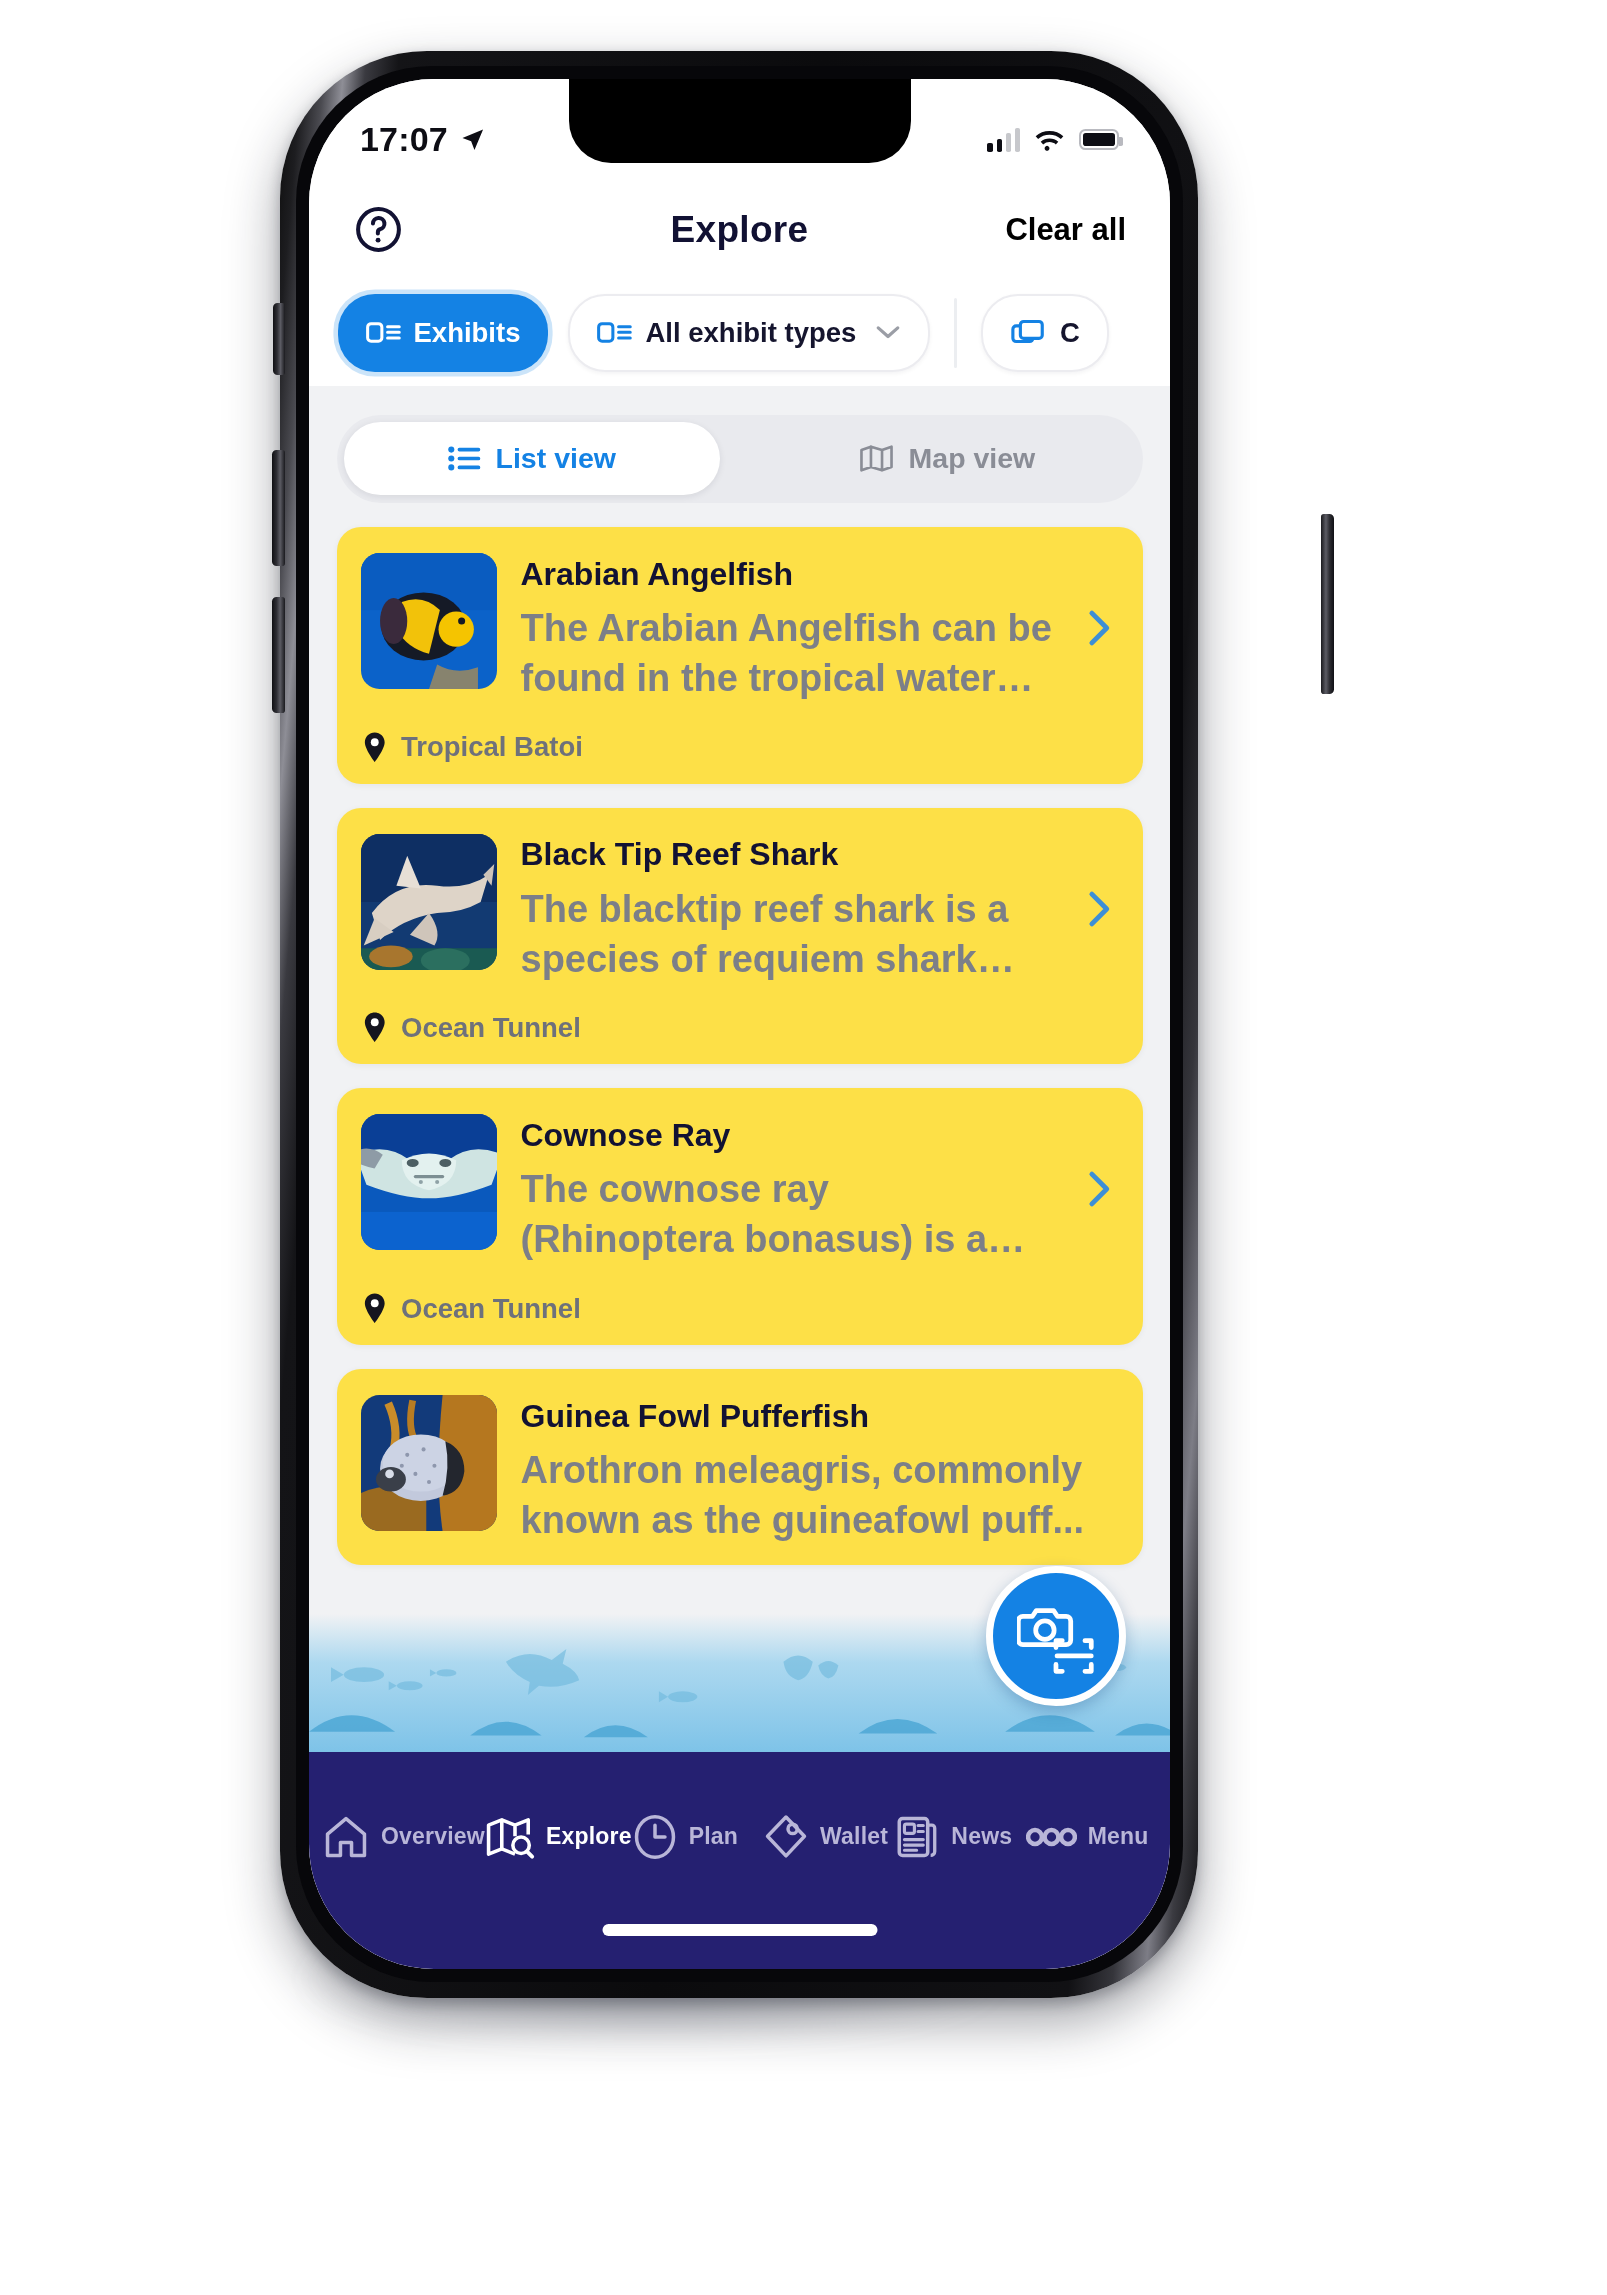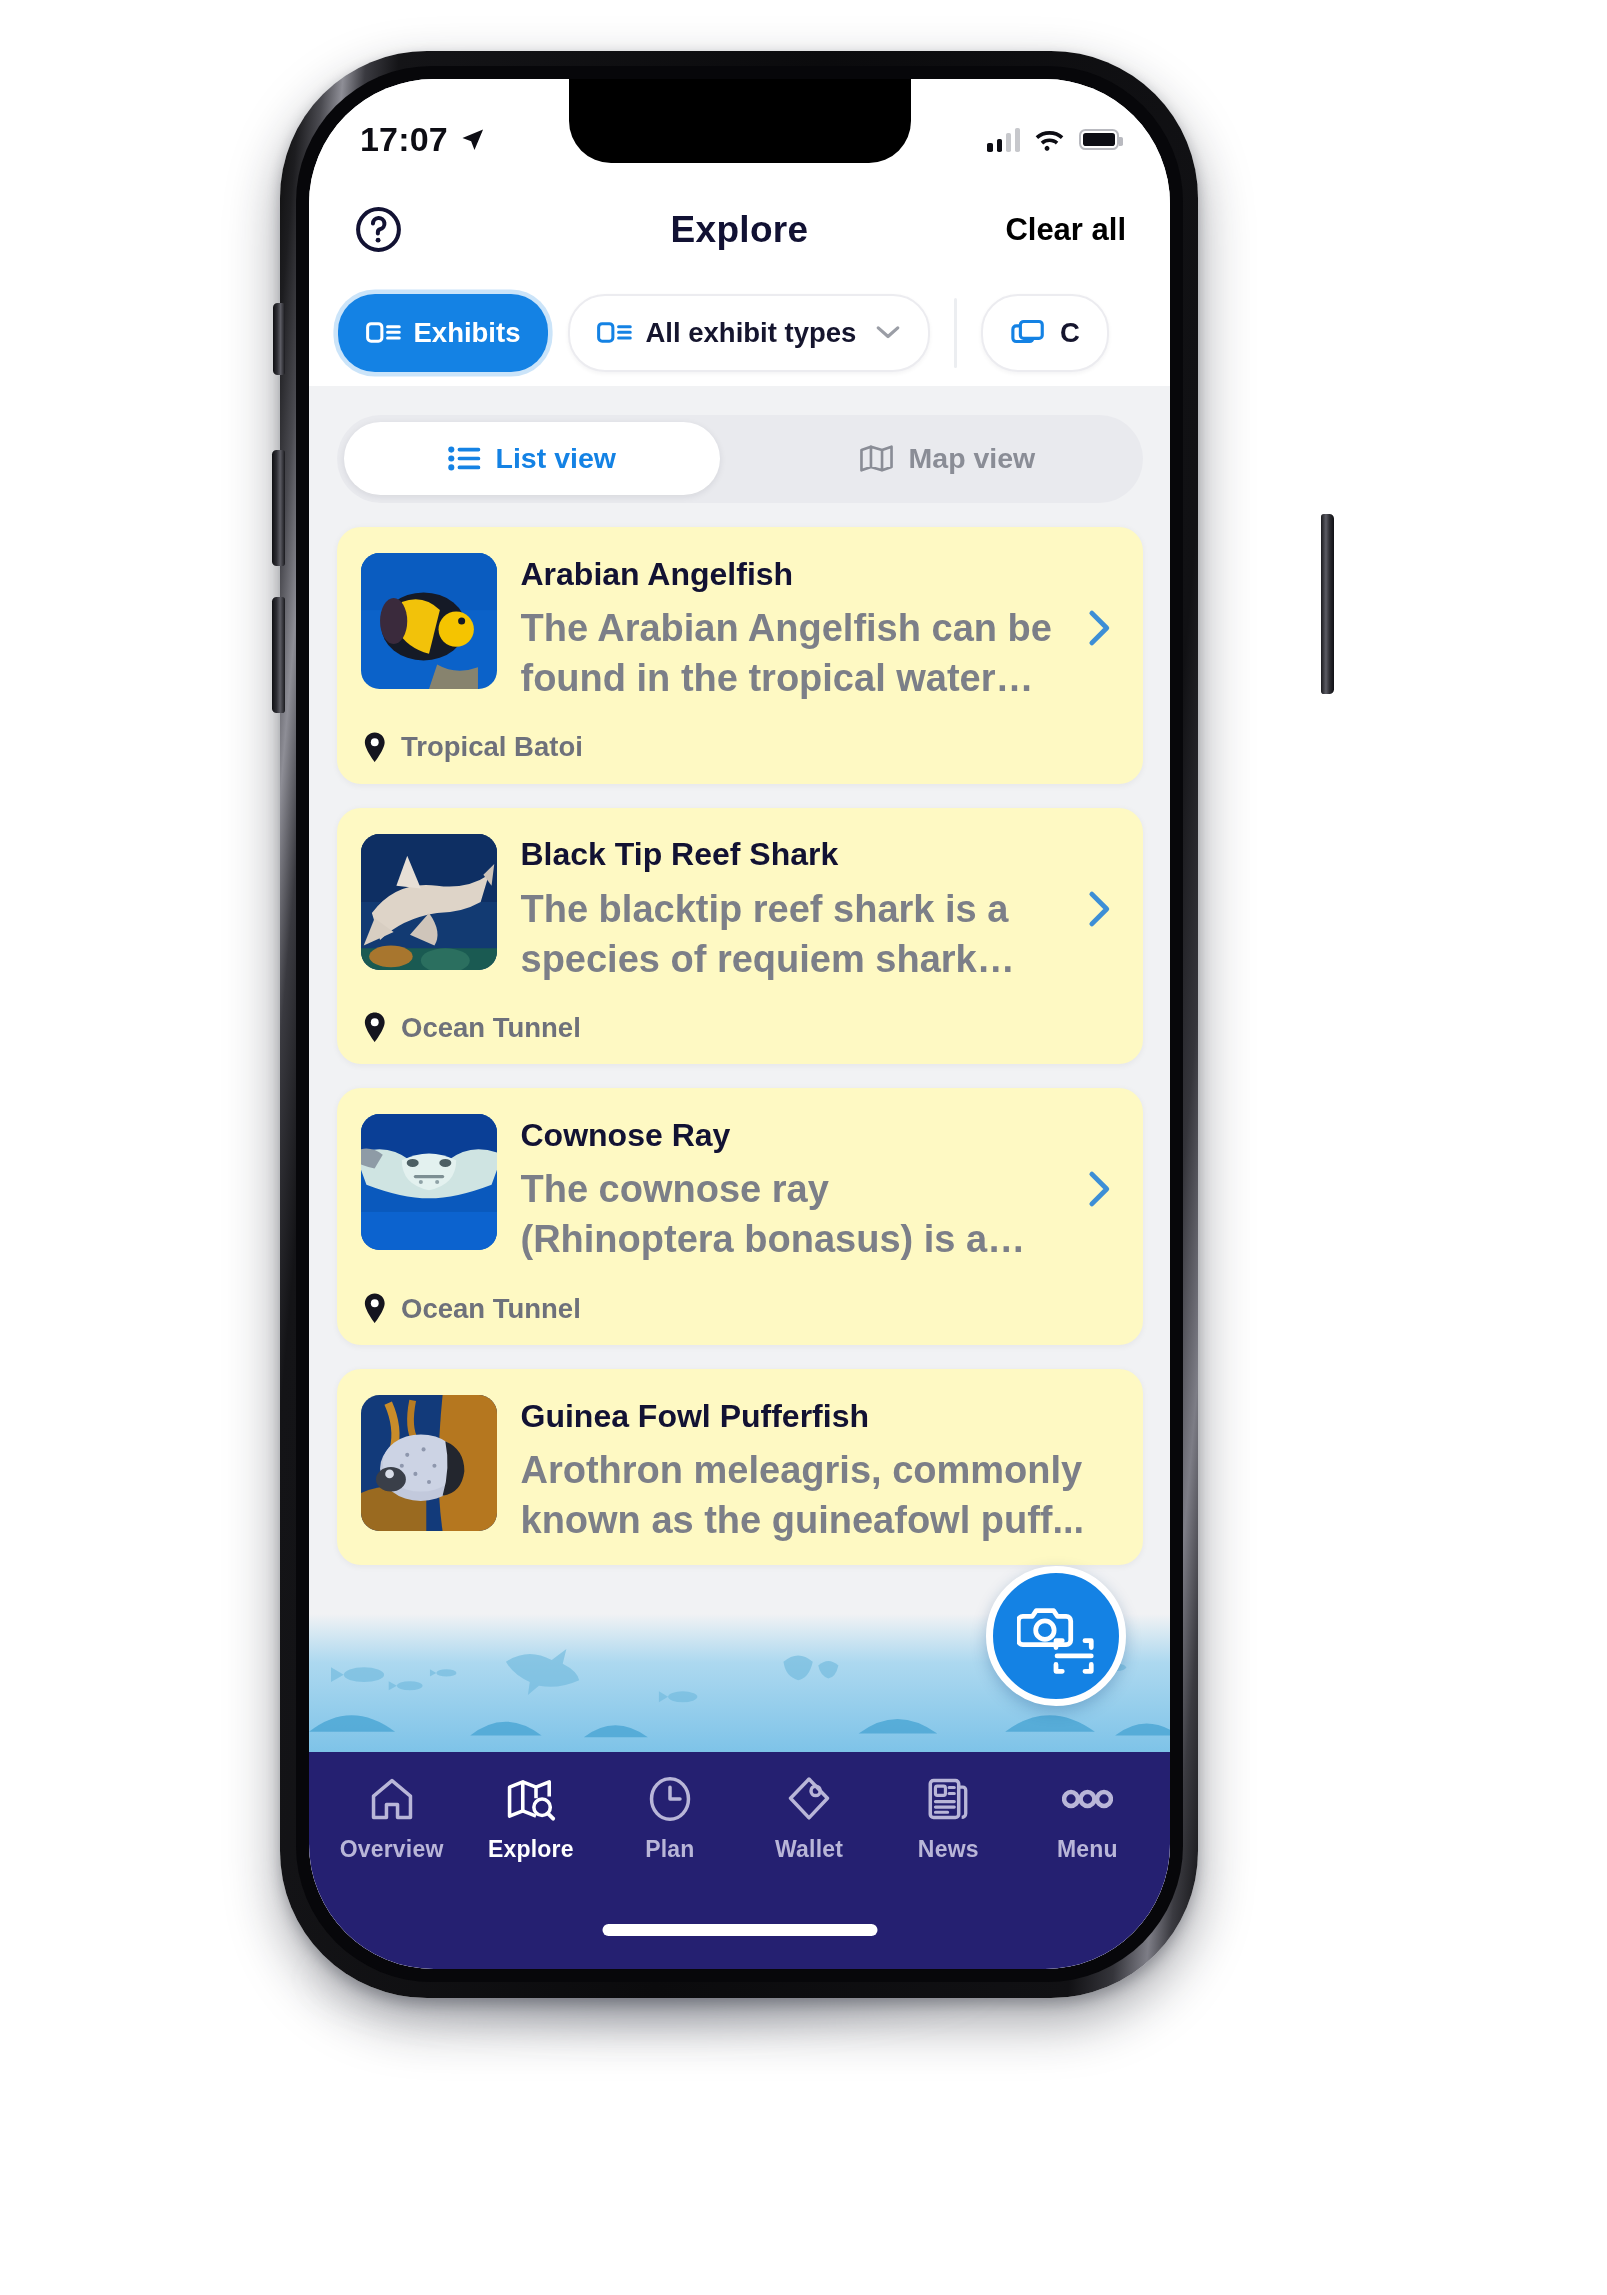--- a/index.html
+++ b/index.html
@@ -198,21 +198,21 @@
     color: #8a8d96; cursor: pointer;
   }
   .vt-seg.on {
     background: #ffffff; color: #1482e4;
     box-shadow: 0 1.8px 7.3px rgba(20,24,40,.09);
   }
 
   
   .cards { padding: 24px 27.5px 0 27.5px; }
   .card {
-    background: #fef9c3;
+    background: #fde047;
     border-radius: 24px;
     margin-bottom: 24px;
     padding: 26px 24px 20px 24px;
     box-shadow: 0 1.8px 6.4px rgba(20,24,40,.05);
     position: relative;
   }
   .card-top { display: flex; align-items: flex-start; gap: 24px; }
   .thumb {
     width: 136px; height: 136px; border-radius: 18.4px;
     flex: 0 0 auto; overflow: hidden; position: relative;
@@ -262,21 +262,21 @@
   
   .bottom-nav {
     position: absolute; left: 0; right: 0; bottom: 0;
     height: 217px;
     background: #252071;
     z-index: 22;
     padding-top: 20px;
   }
   .nav-row { display: flex; height: 129px; padding: 0 13px; }
   .nav-item {
-    flex: 1; display: flex; flex-direction: column;
+    flex: 1; display: flex; 
     align-items: center; justify-content: flex-start;
     gap: 11px; cursor: pointer;
   }
   .nav-ico { height: 53px; display: flex; align-items: center; }
   .nav-label {
     font-size: 23px; font-weight: 700;
     color: #b9b6d8; letter-spacing: 0.2px;
   }
   .nav-item.active .nav-label { color: #ffffff; }
   .home-ind {

